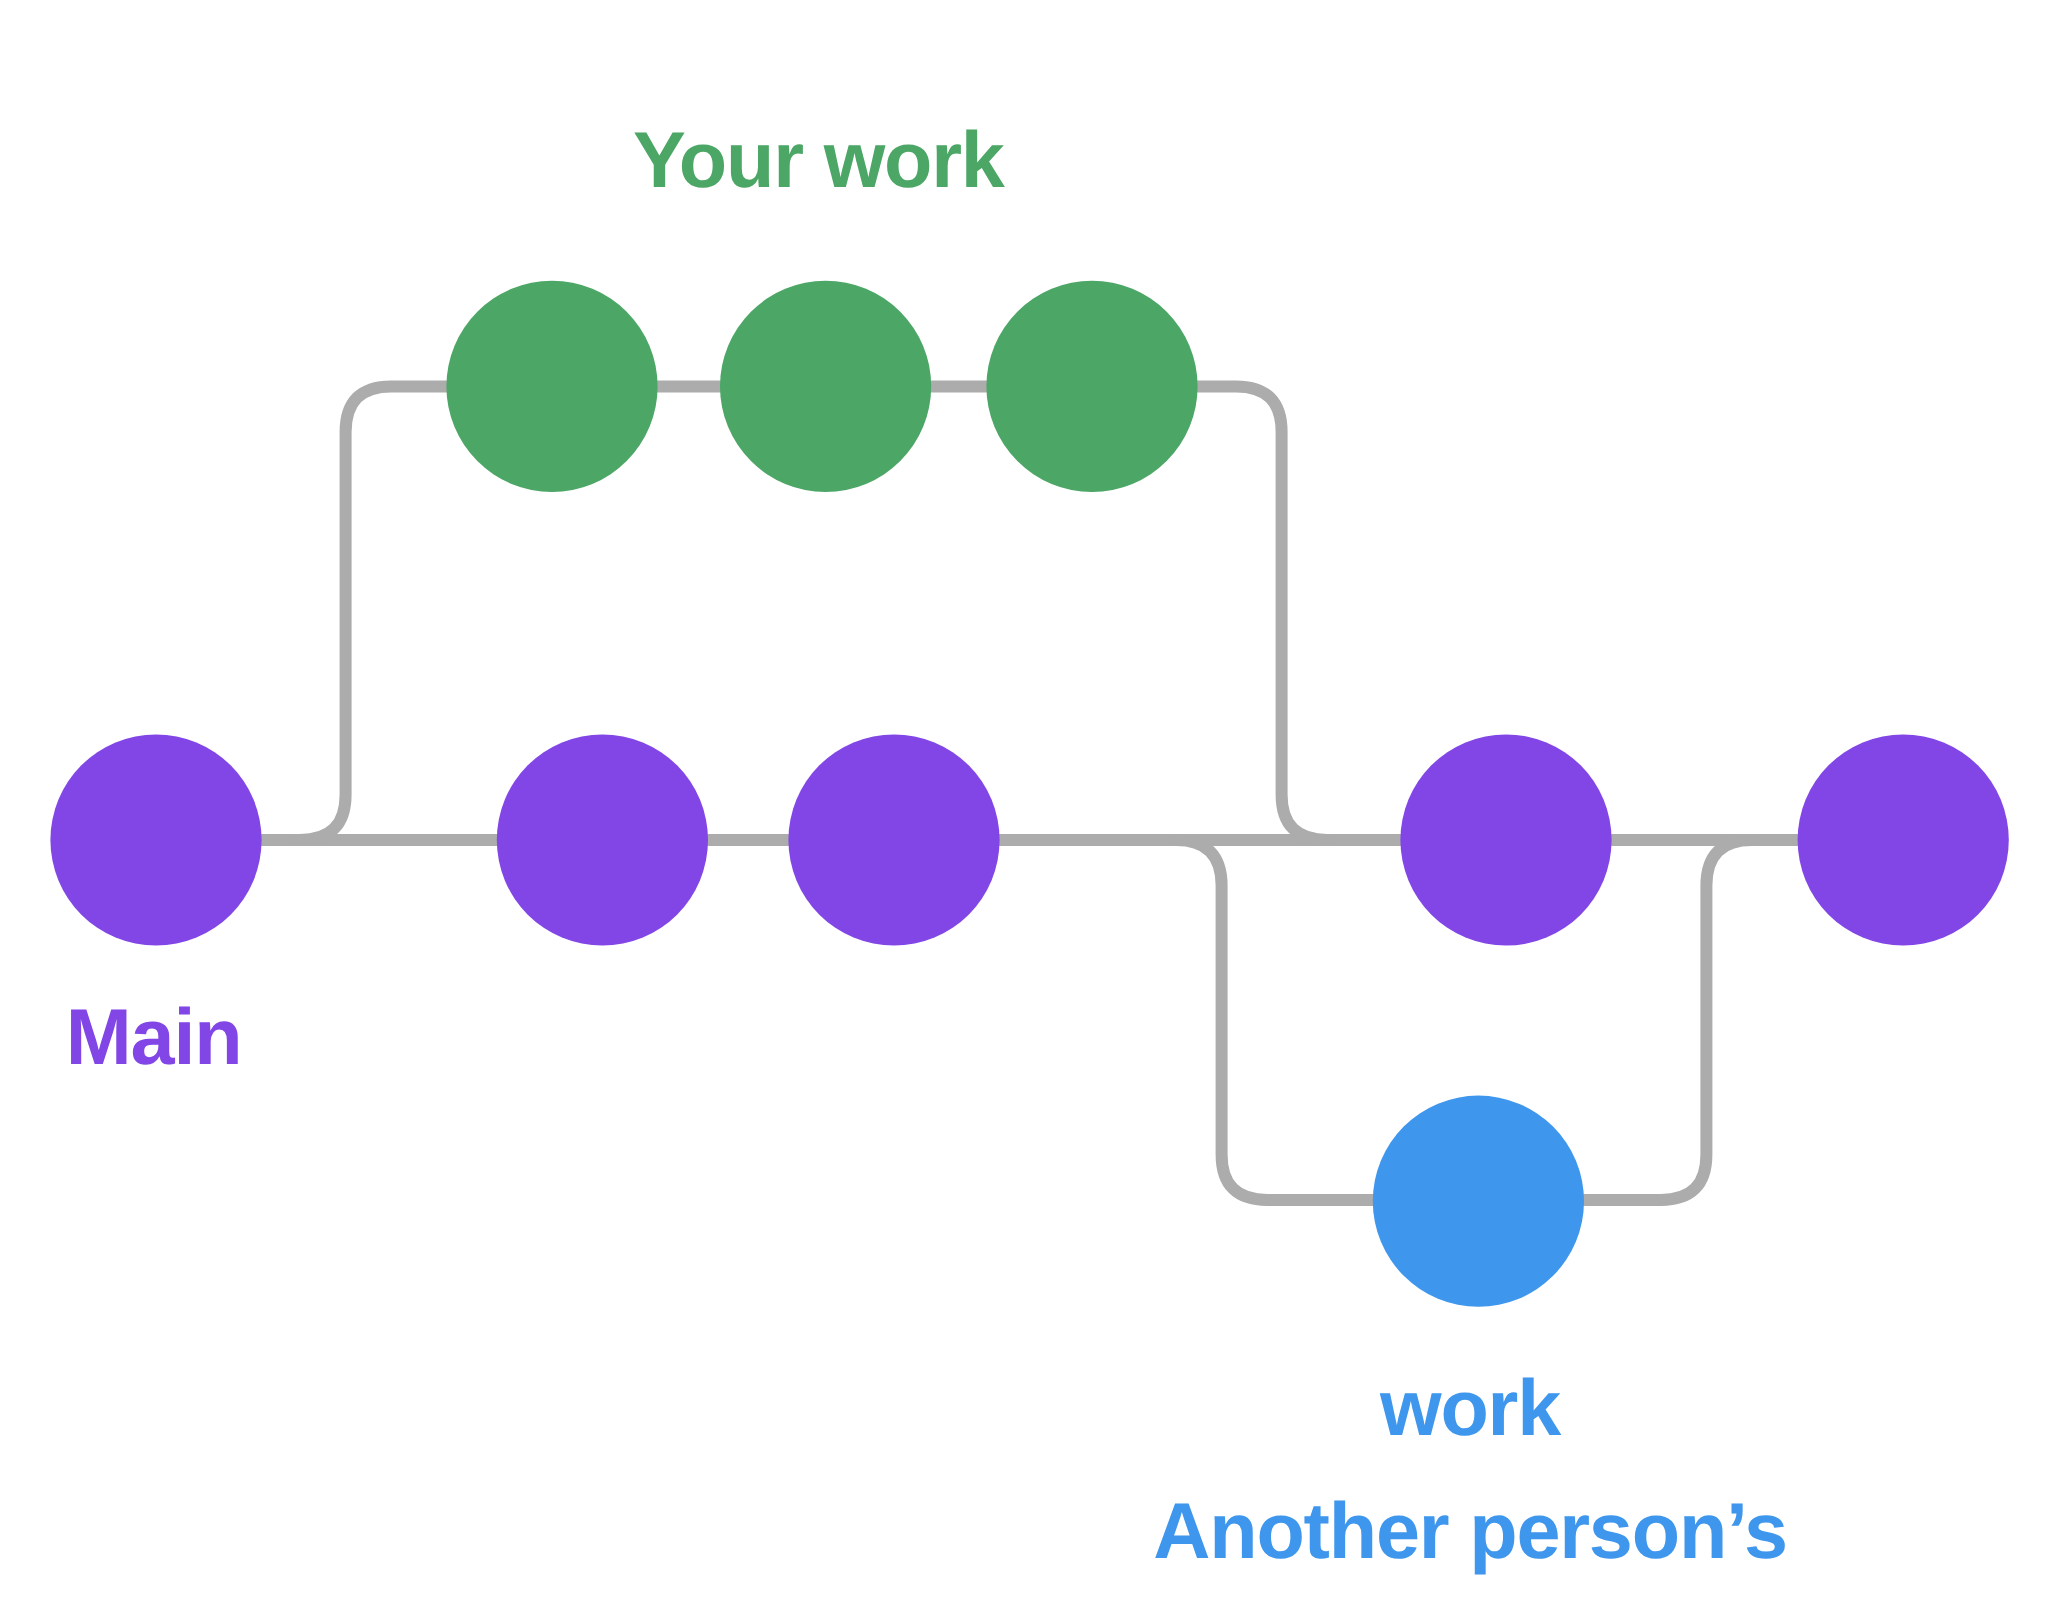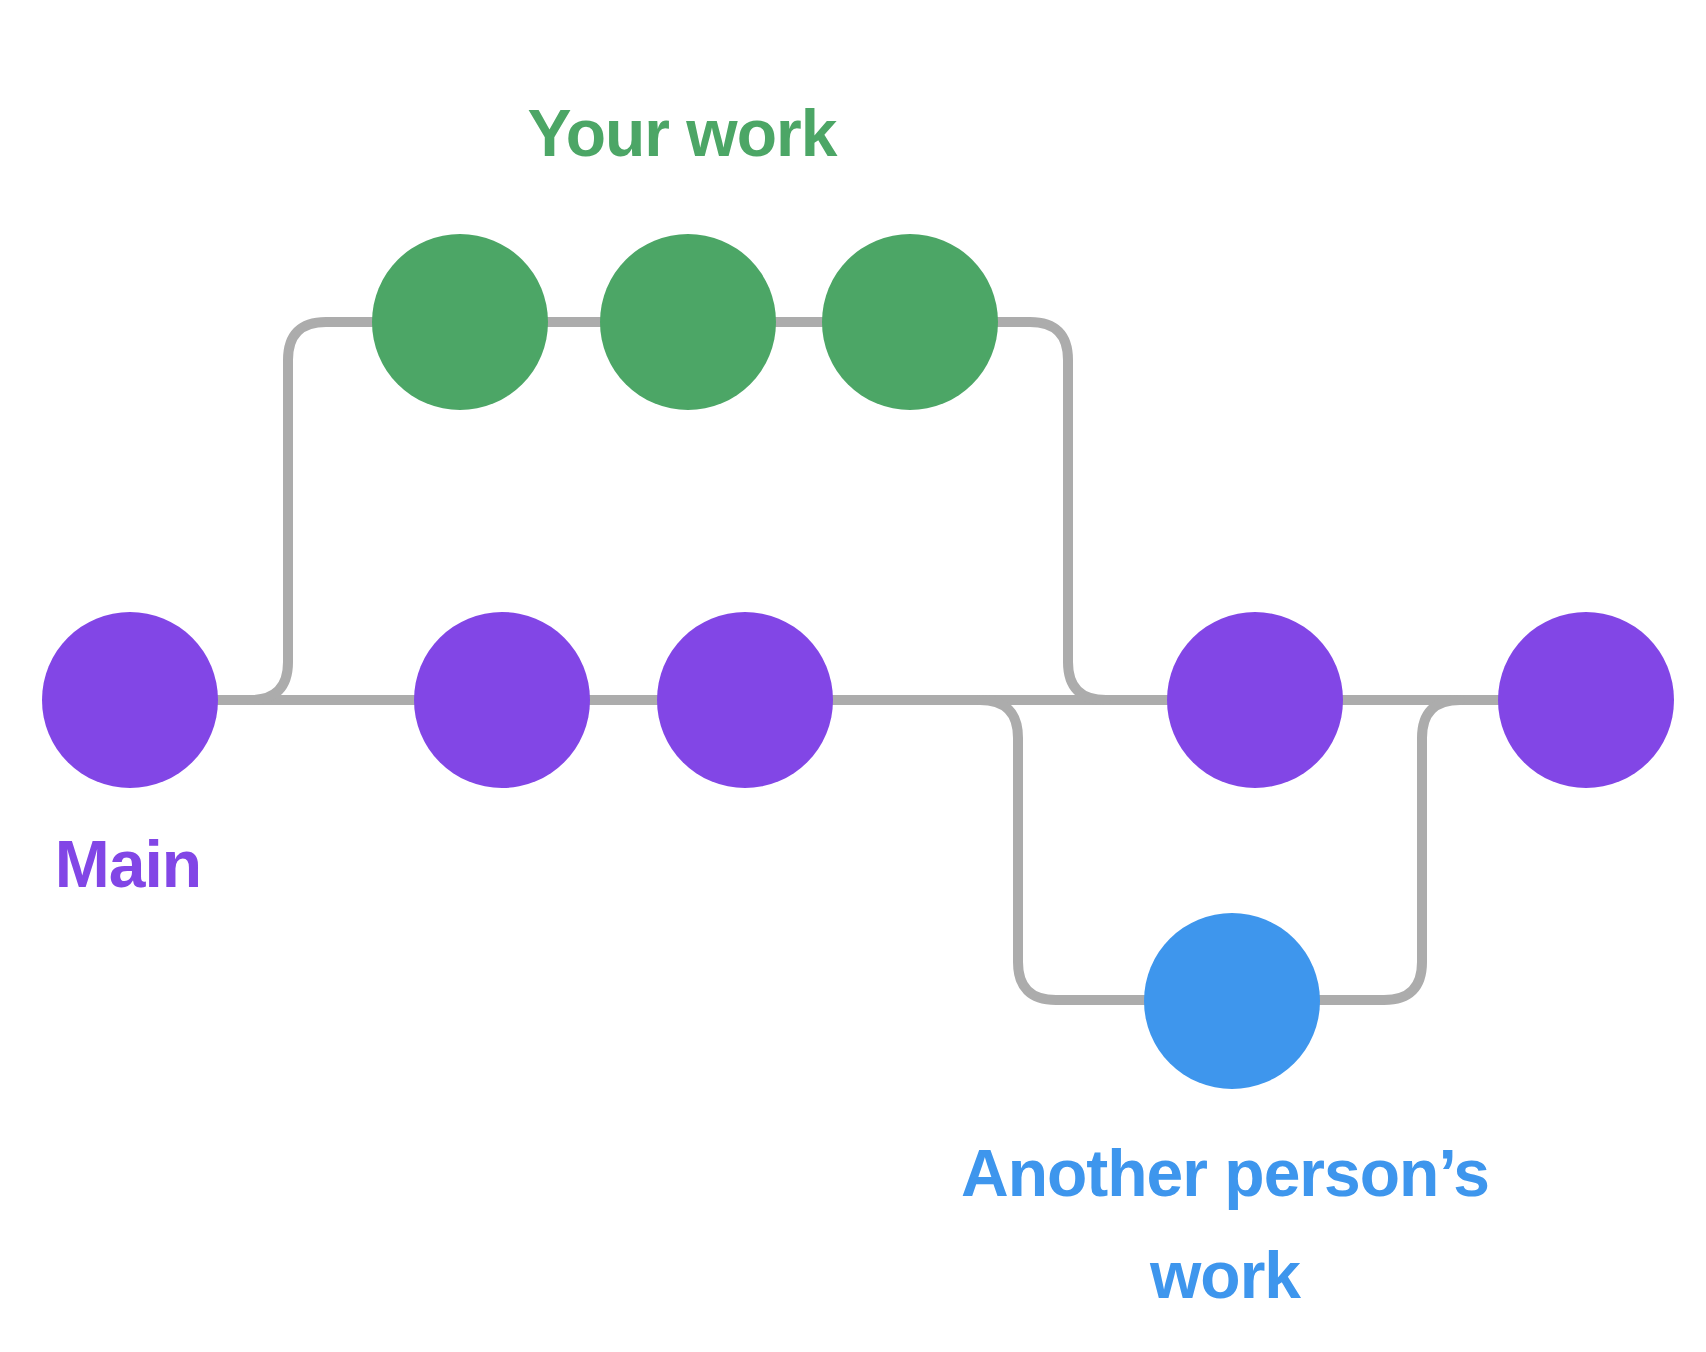--- a/index.html
+++ b/index.html
@@ -63,17 +63,17 @@
       <circle cx="688" cy="322" r="88" fill="#4CA666"></circle>
       <circle cx="910" cy="322" r="88" fill="#4CA666"></circle>
       <circle cx="1232" cy="1001" r="88" fill="#3E96ED"></circle>
     </svg>
 
   <div class="label label-main" style="color: rgb(130, 70, 230);">Main</div>
 
   <div class="label label-your-work" style="color: rgb(76, 166, 102);">Your work</div>
 
   <div class="label label-another" style="color: rgb(62, 150, 237);">
+    <div>work</div>
     <div>Another person’s</div>
-    <div>work</div>
   </div>
 
 </div>
 
 </body></html>

